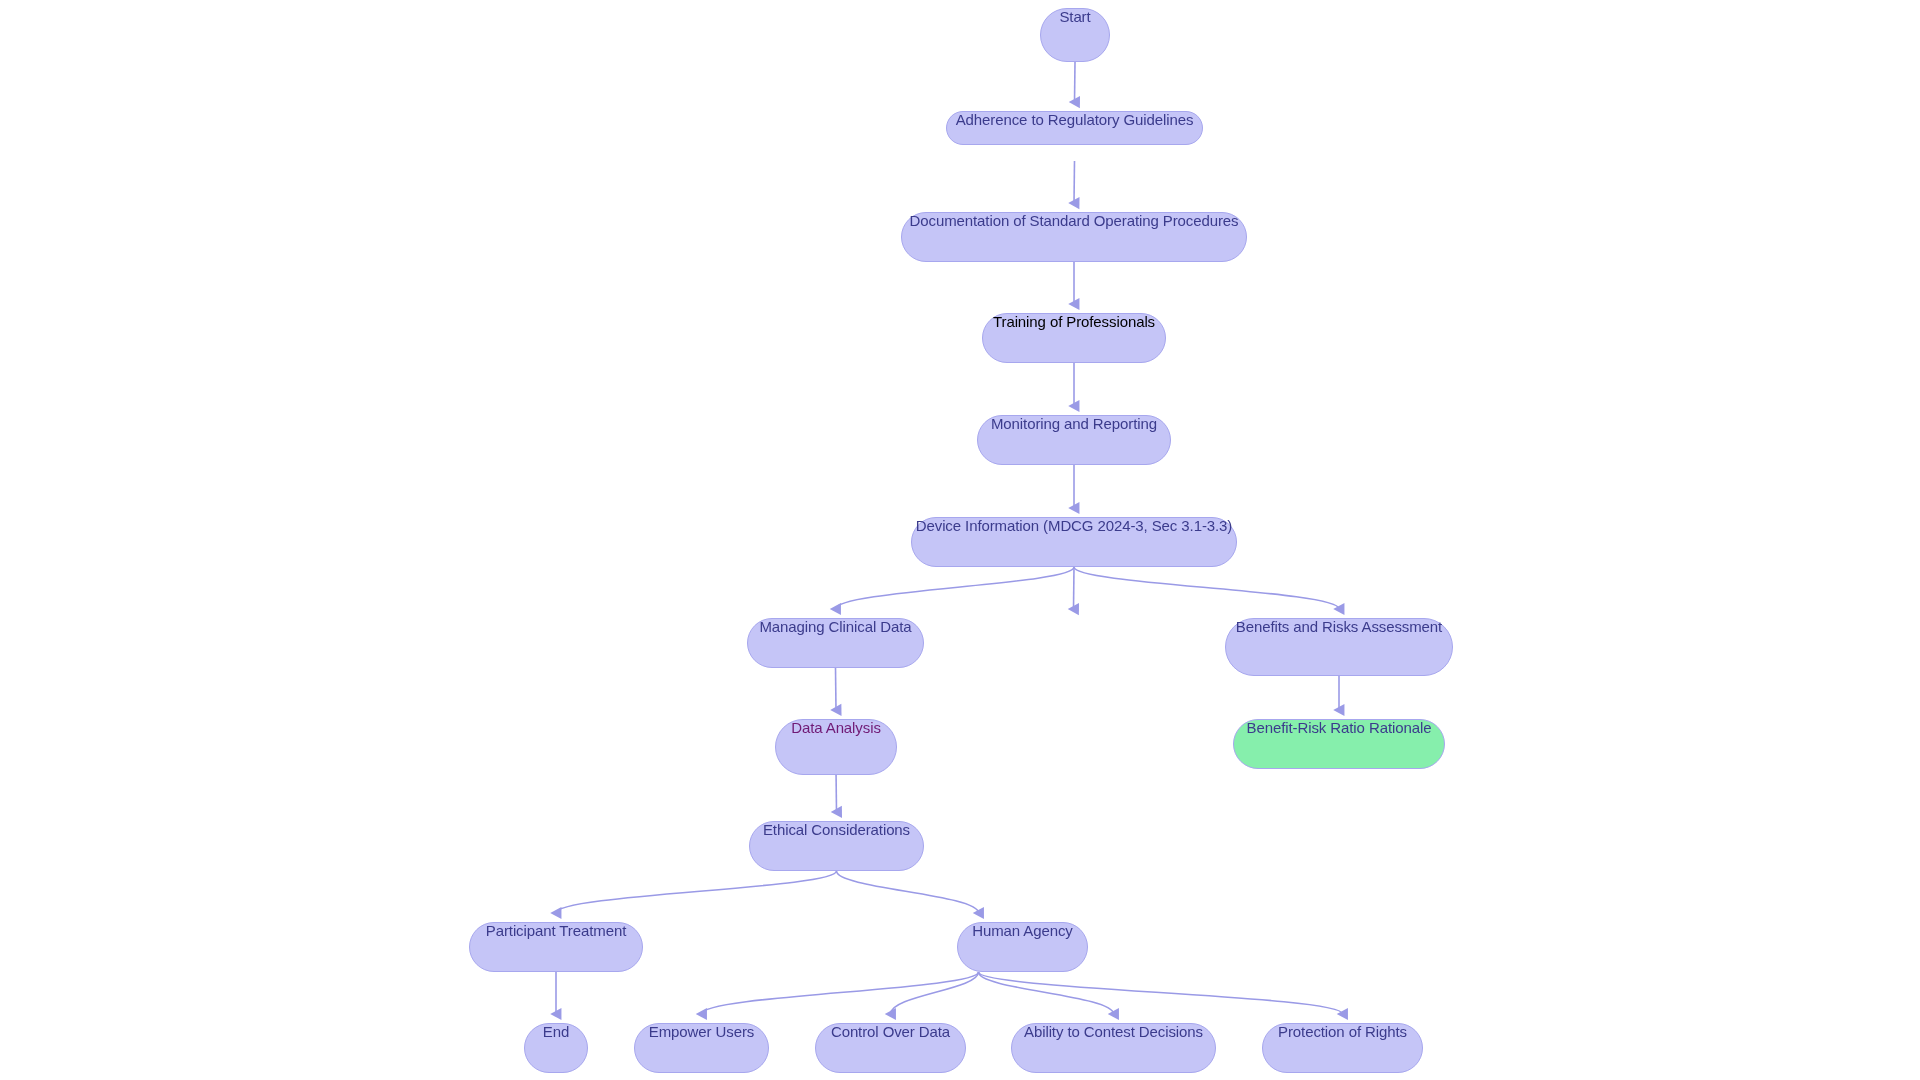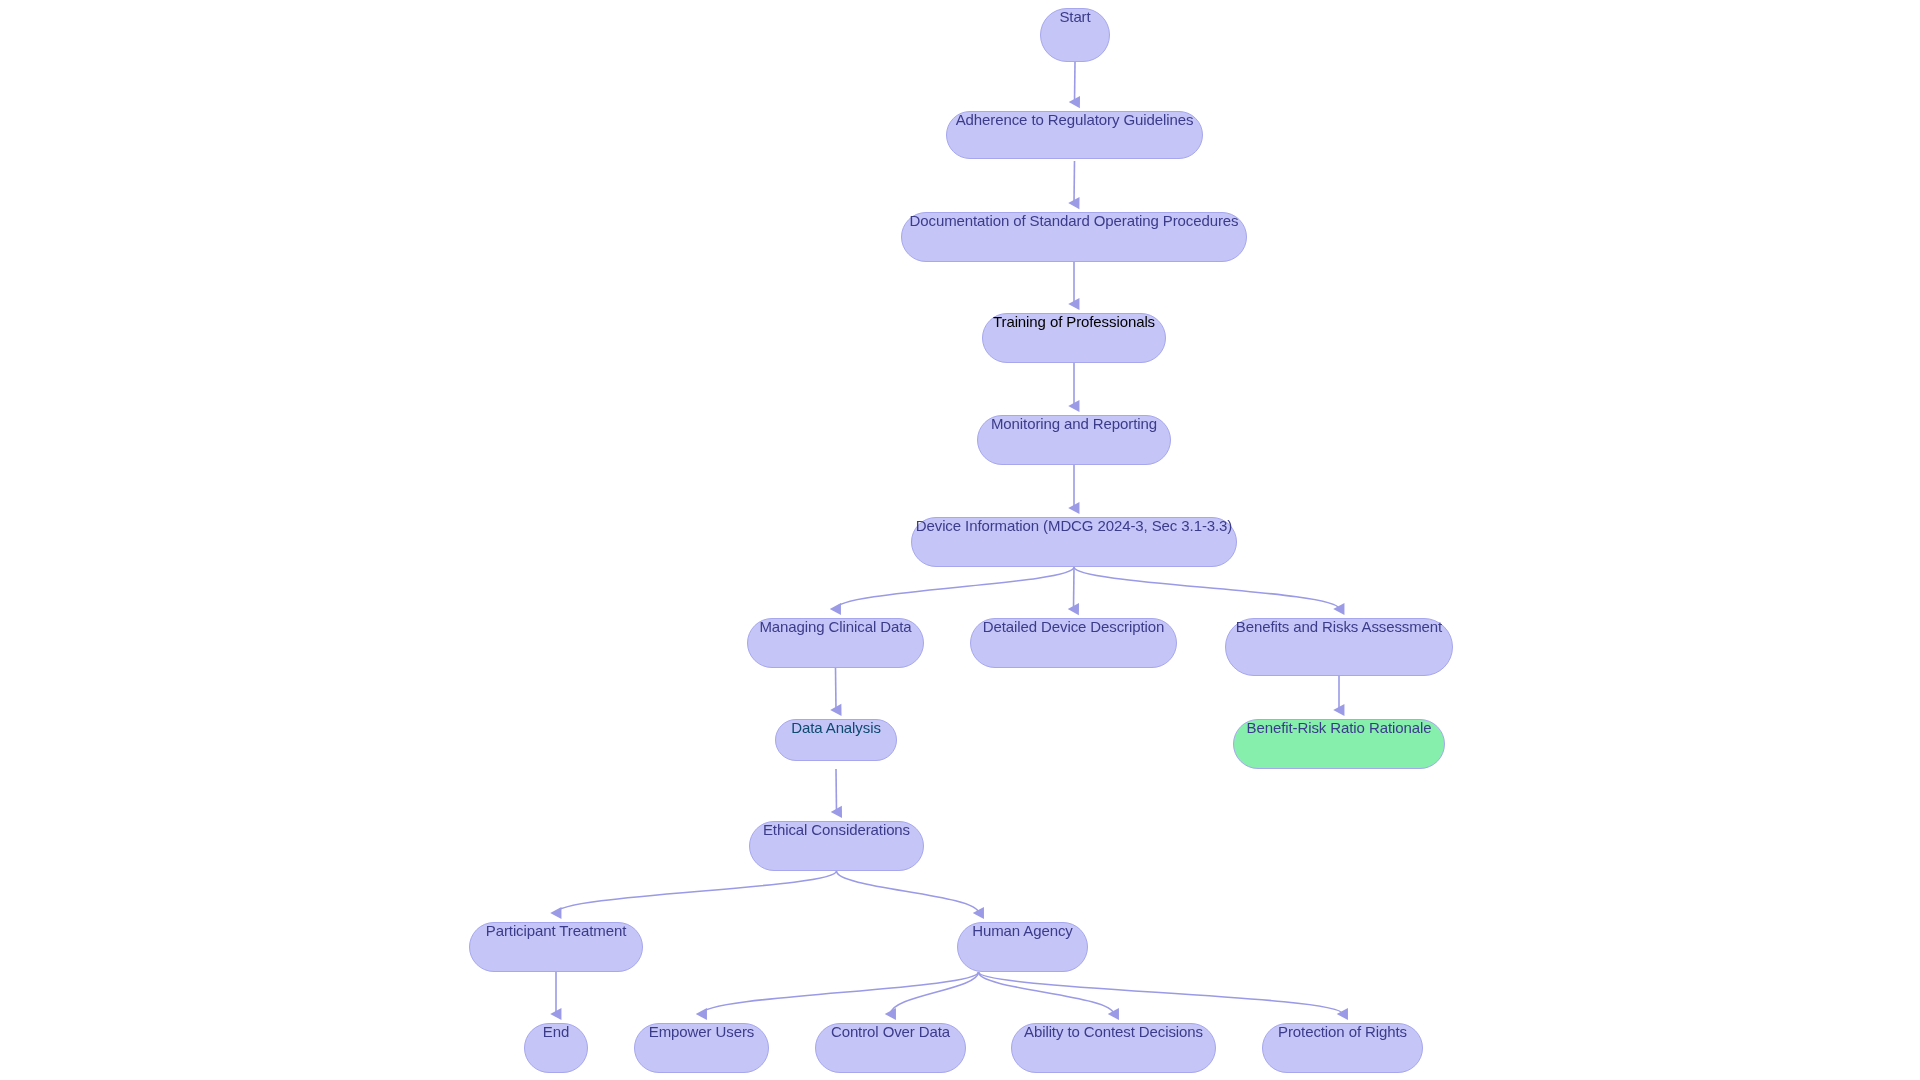--- a/index.html
+++ b/index.html
@@ -76,45 +76,42 @@
         <path d="M978.5,972 C978.5,989.64 701.5,995.1 701.5,1014" fill="none" stroke="#9a9ae6" stroke-width="1.6" marker-end="url(#arrowhead)"></path>
         <path d="M978.5,972 C978.5,989.64 890.5,995.1 890.5,1014" fill="none" stroke="#9a9ae6" stroke-width="1.6" marker-end="url(#arrowhead)"></path>
         <path d="M978.5,972 C978.5,989.64 1113.5,995.1 1113.5,1014" fill="none" stroke="#9a9ae6" stroke-width="1.6" marker-end="url(#arrowhead)"></path>
         <path d="M978.5,972 C978.5,989.64 1342.5,995.1 1342.5,1014" fill="none" stroke="#9a9ae6" stroke-width="1.6" marker-end="url(#arrowhead)"></path>
       </g>
   </svg>
   <div id="node-layer">
       <div class="node" style="left: 1040px; top: 8px; width: 70px; height: 54px; background: rgb(197, 197, 247); border-color: rgb(167, 167, 238); color: rgb(59, 59, 140);">
         <span class="node-label">Start</span>
       </div>
-      <div class="node" style="left: 946px; top: 111px; width: 257px; height: 48px; background: rgb(197, 197, 247); border-color: rgb(167, 167, 238); color: rgb(59, 59, 140);">
+      <div class="node" style="left: 946px; top: 111px; width: 257px; height: 34px; background: rgb(197, 197, 247); border-color: rgb(167, 167, 238); color: rgb(59, 59, 140);">
         <span class="node-label">Adherence to Regulatory Guidelines</span>
       </div>
       <div class="node" style="left: 901px; top: 212px; width: 346px; height: 50px; background: rgb(197, 197, 247); border-color: rgb(167, 167, 238); color: rgb(59, 59, 140);">
         <span class="node-label">Documentation of Standard Operating Procedures</span>
       </div>
       <div class="node" style="left: 982px; top: 313px; width: 184px; height: 50px; background: rgb(197, 197, 247); border-color: rgb(167, 167, 238); color: #000000;">
         <span class="node-label">Training of Professionals</span>
       </div>
       <div class="node" style="left: 977px; top: 415px; width: 194px; height: 50px; background: rgb(197, 197, 247); border-color: rgb(167, 167, 238); color: rgb(59, 59, 140);">
         <span class="node-label">Monitoring and Reporting</span>
       </div>
       <div class="node" style="left: 911px; top: 517px; width: 326px; height: 50px; background: rgb(197, 197, 247); border-color: rgb(167, 167, 238); color: rgb(59, 59, 140);">
         <span class="node-label">Device Information (MDCG 2024-3, Sec 3.1-3.3)</span>
       </div>
       <div class="node" style="left: 747px; top: 618px; width: 177px; height: 50px; background: rgb(197, 197, 247); border-color: rgb(167, 167, 238); color: rgb(59, 59, 140);">
         <span class="node-label">Managing Clinical Data</span>
       </div>
-      <div class="node" style="left: 970px; top: 618px; width: 207px; height: 50px; background: rgb(197, 197, 247); border-color: rgb(167, 167, 238); color: rgb(59, 59, 140);">
-        <span class="node-label">Detailed Device Description</span>
-      </div>
       <div class="node" style="left: 1225px; top: 618px; width: 228px; height: 58px; background: rgb(197, 197, 247); border-color: rgb(167, 167, 238); color: rgb(59, 59, 140);">
         <span class="node-label">Benefits and Risks Assessment</span>
       </div>
-      <div class="node" style="left: 775px; top: 719px; width: 122px; height: 42px; background: rgb(197, 197, 247); border-color: rgb(167, 167, 238); color: #0c4a6e;">
+      <div class="node" style="left: 775px; top: 719px; width: 122px; height: 56px; background: rgb(197, 197, 247); border-color: rgb(167, 167, 238); color: #701a75;">
         <span class="node-label">Data Analysis</span>
       </div>
       <div class="node" style="left: 1233px; top: 719px; width: 212px; height: 50px; background: #86efac; border-color: rgb(167, 167, 238); color: rgb(59, 59, 140);">
         <span class="node-label">Benefit-Risk Ratio Rationale</span>
       </div>
       <div class="node" style="left: 749px; top: 821px; width: 175px; height: 50px; background: rgb(197, 197, 247); border-color: rgb(167, 167, 238); color: rgb(59, 59, 140);">
         <span class="node-label">Ethical Considerations</span>
       </div>
       <div class="node" style="left: 469px; top: 922px; width: 174px; height: 50px; background: rgb(197, 197, 247); border-color: rgb(167, 167, 238); color: rgb(59, 59, 140);">
         <span class="node-label">Participant Treatment</span>

